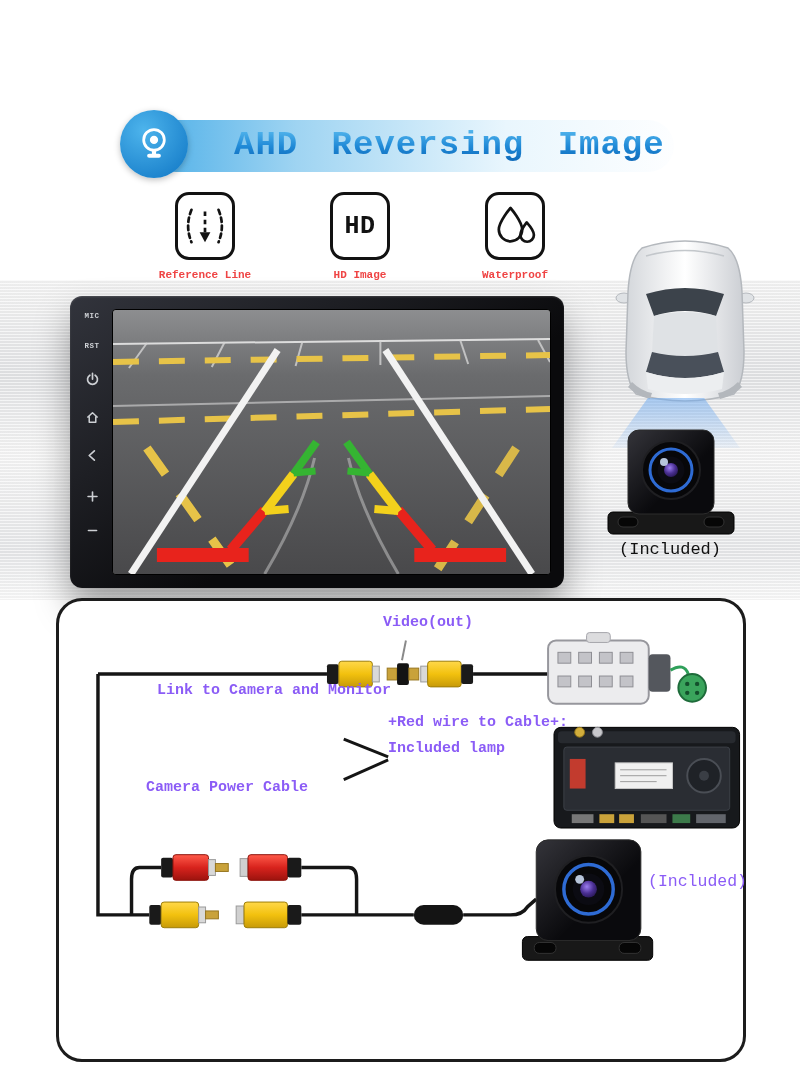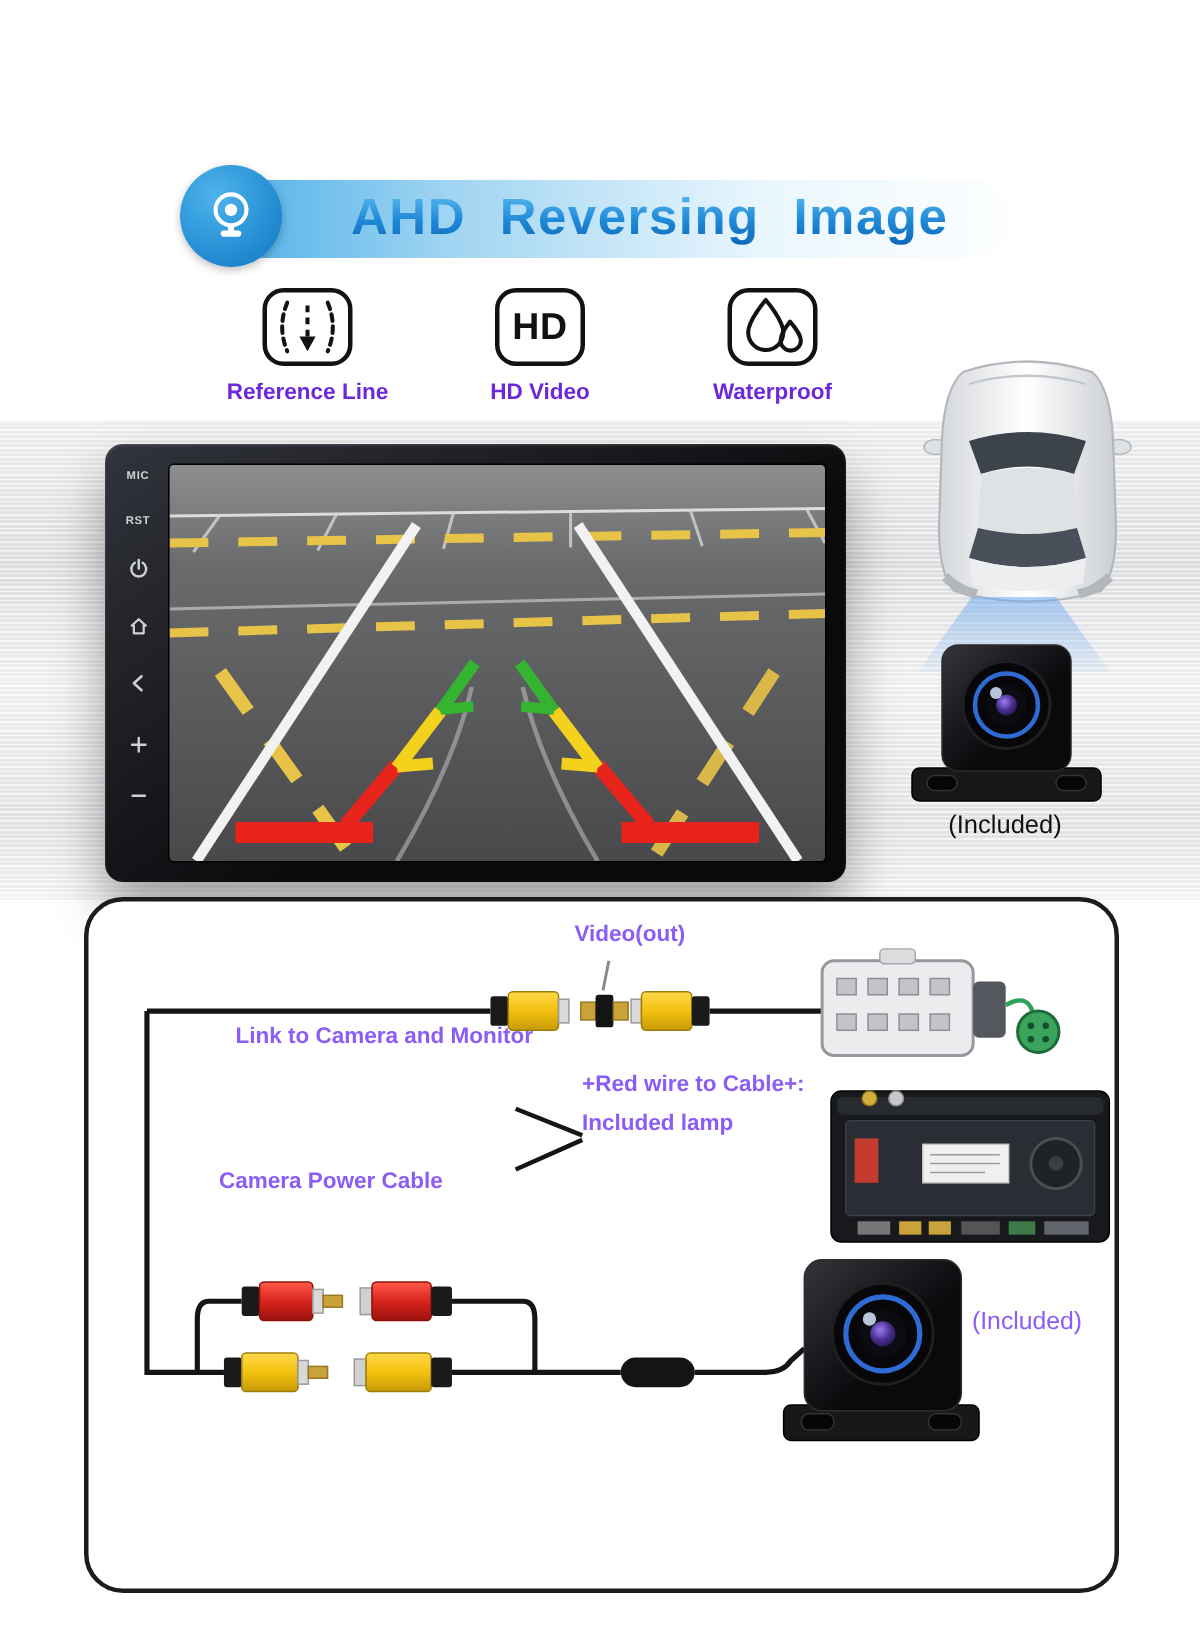--- a/index.html
+++ b/index.html
@@ -1,18 +1,18 @@
 <!DOCTYPE html>
 <html><head>
 <meta charset="utf-8">
 <style>
   *{margin:0;padding:0;box-sizing:border-box}
   html,body{background:#fff}
   .page{position:relative;width:800px;height:1091px;background:#ffffff;overflow:hidden;
-        font-family:Liberation Sans, sans-serif;color:#111}
+        font-family:Liberation Mono, monospace;color:#111}
   .abs{position:absolute}
 
   
   .metal{left:0;top:280px;width:800px;height:320px;
     background:linear-gradient(180deg,#f5f5f5 0%,#e3e4e6 30%,#f6f6f6 55%,#e7e8ea 85%,#fafafa 100%);}
   .metal::after{content:"";position:absolute;inset:0;
     background:repeating-linear-gradient(180deg,rgba(255,255,255,.5) 0 1px,rgba(0,0,0,.03) 1px 3px);}
 
   
   .banner-pill{left:150px;top:120px;width:524px;height:52px;border-radius:26px;
@@ -20,24 +20,24 @@
   .banner-cam{left:120px;top:110px;width:68px;height:68px;border-radius:50%;
     background:radial-gradient(circle at 35% 30%,#4db4ec,#0e75c4);
     display:flex;align-items:center;justify-content:center;box-shadow:0 2px 6px rgba(0,0,0,.25);}
   .banner-title{left:234px;top:126px;font-size:34px;font-weight:bold;letter-spacing:1px;word-spacing:12px;
     color:#1a85d6;background:linear-gradient(180deg,#5fc0f2 0%,#1e88d6 55%,#0c64b4 100%);
     -webkit-background-clip:text;background-clip:text;-webkit-text-fill-color:transparent;}
 
   
   .features{left:135px;top:192px;width:450px;display:flex;justify-content:space-between;}
   .feature{width:140px;text-align:center;}
-  .f-icon{width:60px;height:52px;margin:0 auto;border:3px solid #121212;border-radius:14px;
+  .f-icon{width:60px;height:68px;margin:0 auto;border:3px solid #121212;border-radius:14px;
     background:#fff;display:flex;align-items:center;justify-content:center;}
   .f-icon span{font-size:25px;font-weight:bold;color:#121212;letter-spacing:0.5px;}
-  .f-label{margin-top:9px;font-size:15px;font-weight:bold;color:#6d28d9;}
+  .f-label{margin-top:9px;font-size:11px;font-weight:bold;color:#ef4444;}
 
   
   .car{left:612px;top:232px;width:146px;height:176px;}
   .beam{left:612px;top:398px;width:128px;height:50px;
     clip-path:polygon(28% 0,72% 0,100% 100%,0 100%);
     background:linear-gradient(180deg,rgba(110,170,240,.55),rgba(140,190,250,.10));}
   .camera-top{left:606px;top:428px;width:130px;height:114px;}
   .lbl-included-top{left:600px;top:540px;width:140px;text-align:center;font-size:17px;color:#111;}
 
   
@@ -90,21 +90,21 @@
           <line x1="30" y1="10" x2="30" y2="33" stroke="#121212" stroke-width="3" stroke-dasharray="5 4"></line>
           <path d="M30,44 L24,33 L36,33 Z" fill="#121212"></path>
         </svg>
       </div>
       <div class="f-label">Reference Line</div>
     </div>
     <div class="feature">
       <div class="f-icon">
         <span>HD</span>
       </div>
-      <div class="f-label">HD Video</div>
+      <div class="f-label">HD Image</div>
     </div>
     <div class="feature">
       <div class="f-icon">
         <svg width="60" height="52" viewBox="0 0 60 52">
           <path d="M25,6 C25,6 12,21 12,30 a13,13 0 0 0 26,0 C38,21 25,6 25,6 Z" fill="none" stroke="#121212" stroke-width="3" stroke-linejoin="round"></path>
           <path d="M43,22 C43,22 36,31 36,36 a7.5,7.5 0 0 0 15,0 C51,31 43,22 43,22 Z" fill="none" stroke="#121212" stroke-width="3" stroke-linejoin="round"></path>
         </svg>
       </div>
       <div class="f-label">Waterproof</div>
     </div>

